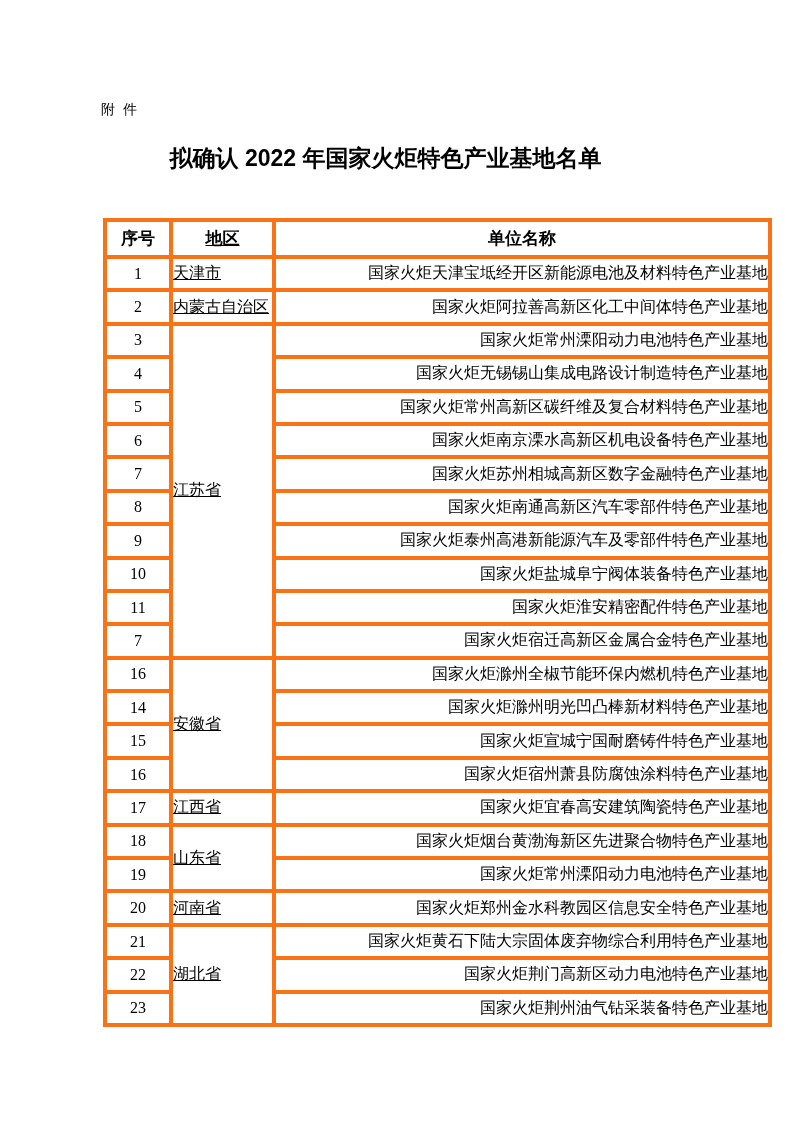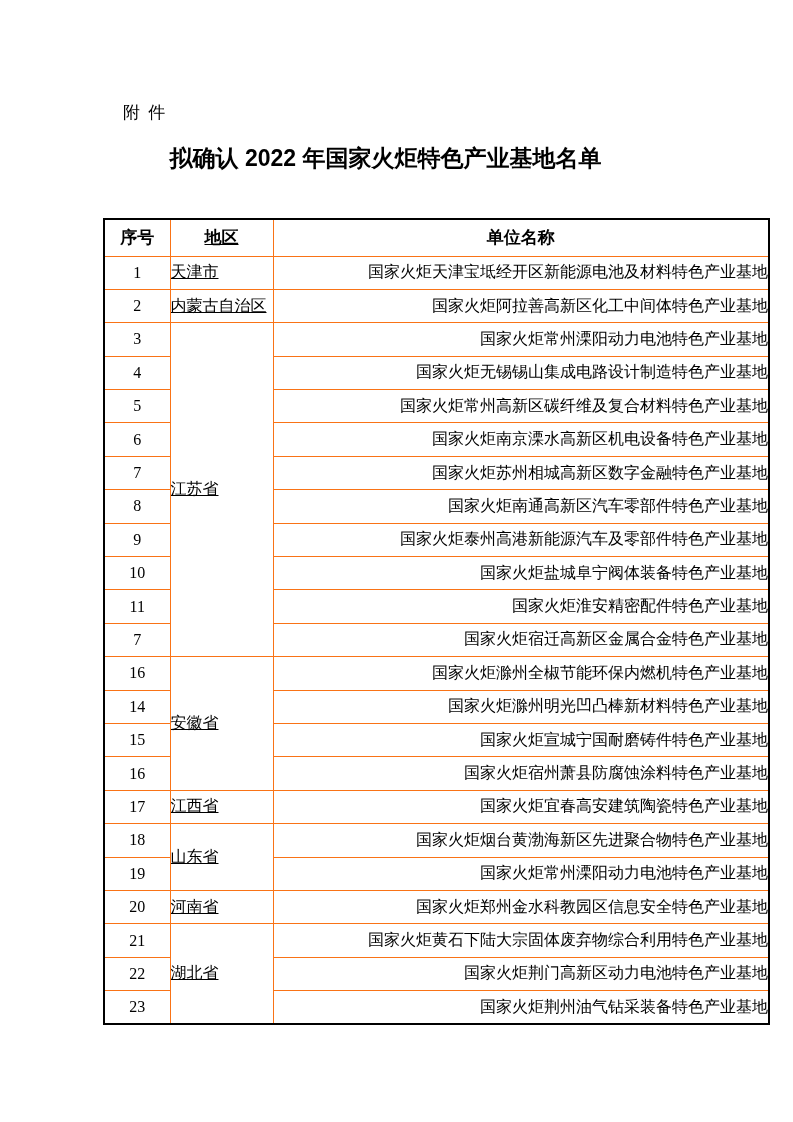--- a/index.html
+++ b/index.html
@@ -7,24 +7,24 @@
   body {
     width: 793px;
     height: 1122px;
     position: relative;
     font-family: "Liberation Serif", "DejaVu Serif", serif;
     color: #000000;
     overflow: hidden;
   }
   .attachment {
     position: absolute;
-    left: 123px;
+    left: 101px;
     top: 101px;
-    font-size: 17px;
-    font-family: Liberation Serif, serif;
+    font-size: 14px;
+    font-family: Liberation Sans, sans-serif;
     letter-spacing: 2px;
     white-space: pre;
   }
   .doc-title {
     position: absolute;
     left: 0;
     top: 143px;
     width: 771px;
     text-align: center;
     font-size: 23px;
@@ -36,21 +36,21 @@
     position: absolute;
     left: 103px;
     top: 218px;
     border-collapse: collapse;
     border: 2px solid #000000;
     table-layout: fixed;
     width: 589px;
   }
   table.base-table th,
   table.base-table td {
-    border: 1px solid #f97316;
+    border: 4px solid #f97316;
     font-size: 16px;
     vertical-align: middle;
     overflow: hidden;
   }
   table.base-table th {
     height: 37px;
     font-weight: bold;
     text-align: center;
     font-family: "Liberation Sans", "DejaVu Sans", sans-serif;
     font-size: 17px;

